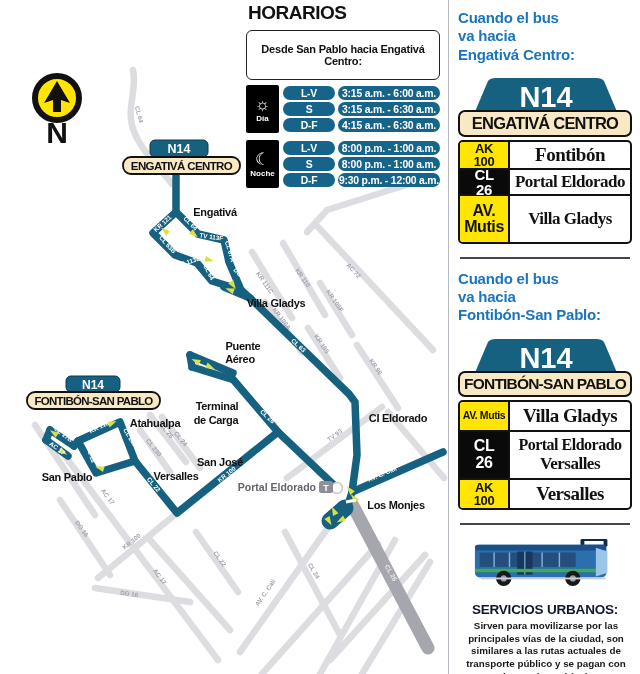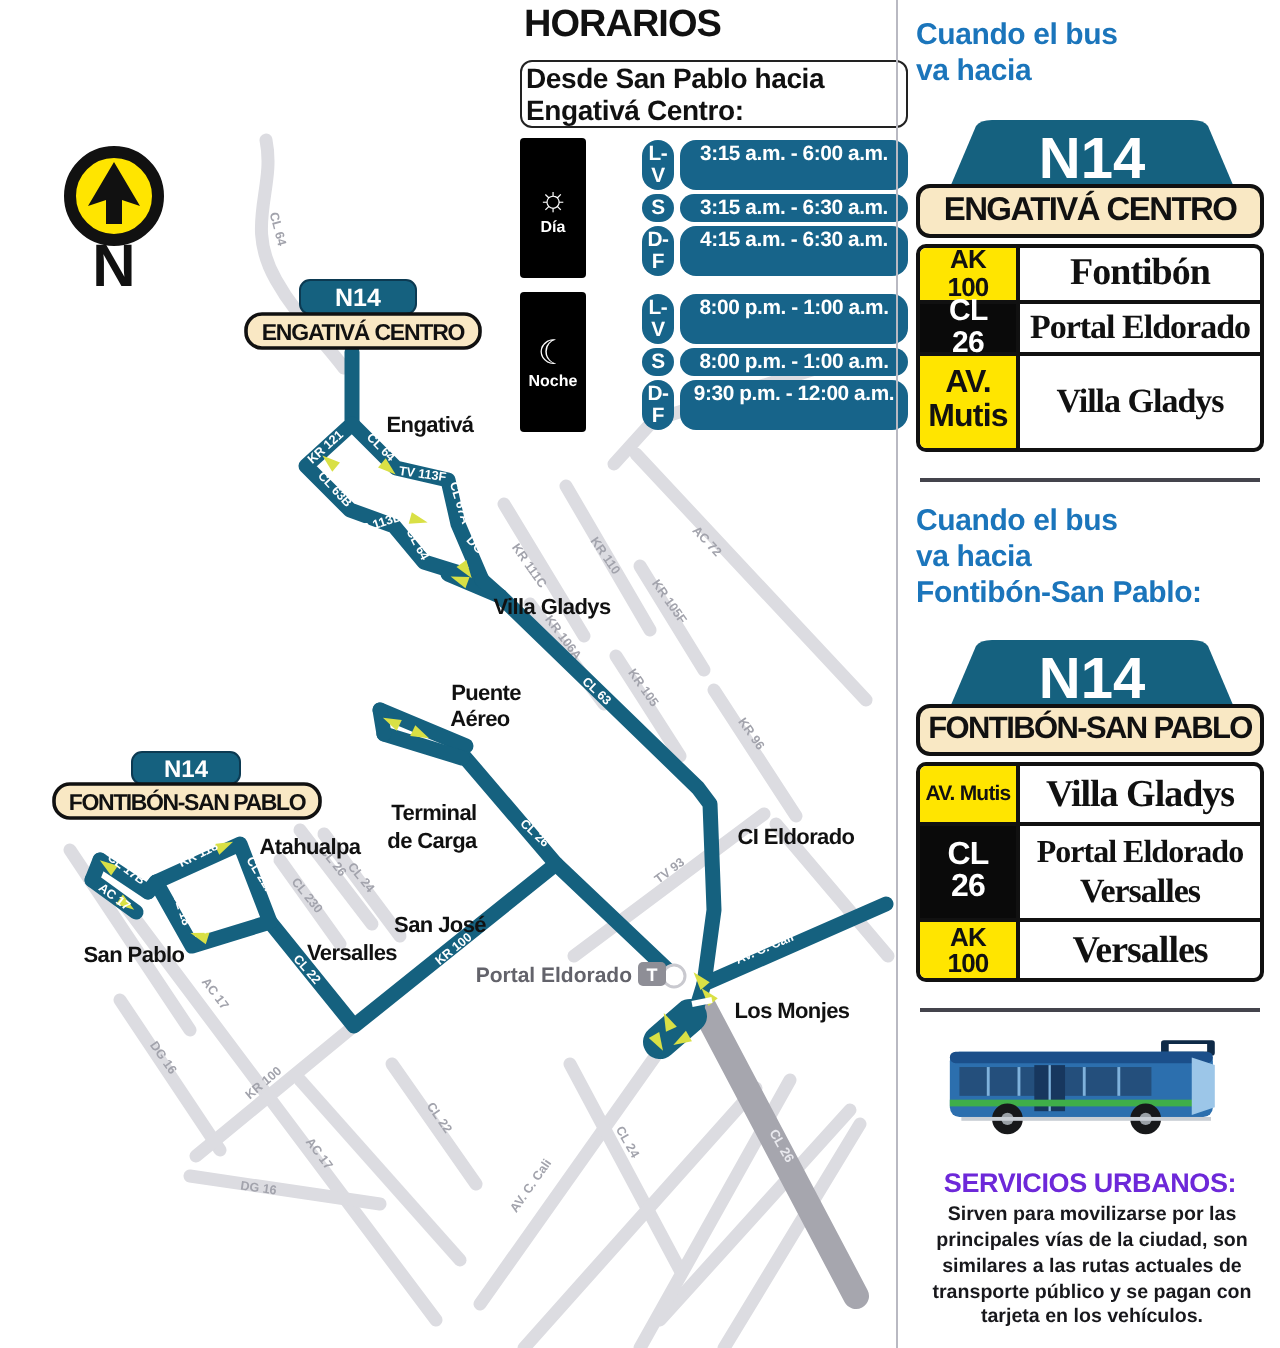--- a/index.html
+++ b/index.html
@@ -9,34 +9,34 @@
     -webkit-font-smoothing:antialiased;
   }
   
   #map-svg{position:absolute;left:0;top:0;}
   .place{font-size:11px;font-weight:bold;fill:#111;letter-spacing:-0.3px;}
   .place-gray{font-size:10.5px;font-weight:bold;fill:#63636B;}
   .st-blue{font-size:6.3px;font-weight:bold;fill:#fff;letter-spacing:0;}
   .st-gray{font-size:6.3px;font-weight:bold;fill:#A2A3AC;}
   .st-white{font-size:6.6px;font-weight:bold;fill:#E9E9EE;}
   
-  .horarios{position:absolute;left:260px;top:2px;width:194px;}
+  .horarios{position:absolute;left:246px;top:2px;width:194px;}
   .horarios h1{margin:0 0 6px 2px;font-size:19px;letter-spacing:-0.5px;color:#111;font-weight:800;}
   .sched-header{border:1.6px solid #222;border-radius:6px;background:#fff;
-    font-size:14px;font-weight:bold;color:#111;padding:0 2px;margin-bottom:5px;letter-spacing:-0.2px;}
+    font-size:11px;font-weight:bold;color:#111;text-align:center;padding:12px 2px;margin-bottom:5px;letter-spacing:-0.2px;}
   .sched-body{display:flex;gap:4px;margin-bottom:7px;}
   .sched-icon{width:33px;background:#000;color:#fff;border-radius:2px;
     display:flex;flex-direction:column;align-items:center;justify-content:center;gap:1px;}
   .sched-icon .glyph{font-size:17px;line-height:1;}
   .sched-icon .lbl{font-size:8px;font-weight:bold;}
   .sched-rows{flex:1;display:flex;flex-direction:column;justify-content:space-between;}
   .sched-row{display:flex;gap:3px;margin:1px 0;}
   .pill{background:#17648A;color:#fff;border-radius:8px;font-weight:bold;font-size:10.4px;
     text-align:center;padding:1.5px 0;letter-spacing:-0.2px;}
-  .pill.days{width:16px;margin-left:24px;}
+  .pill.days{width:52px;}
   .pill.time{flex:1;}
   
   .panel{position:absolute;left:448px;top:0;width:192px;height:674px;
     border-left:1.5px solid #B9B9C2;box-sizing:border-box;padding:9px 8px 0 9px;}
   .card-heading{color:#1B75BB;font-weight:800;font-size:15px;line-height:1.22;letter-spacing:-0.2px;margin:0 0 14px 0;}
   .sign{display:block;margin:0 auto -4px auto;}
   .sign text{font-weight:bold;fill:#fff;}
   .plate{background:#F9E8C4;border:2px solid #111;border-radius:7px;text-align:center;
     font-weight:800;font-size:16.5px;letter-spacing:-0.8px;color:#111;padding:2px 0;position:relative;}
   .stops{border:2px solid #111;border-radius:5px;margin-top:3px;overflow:hidden;background:#fff;}
@@ -50,21 +50,21 @@
   .cell-road.wrap{padding:2px 8px;font-size:16px;}
   .cell-road.small{font-size:10.5px;white-space:nowrap;}
   .cell-places{flex:1;display:flex;flex-direction:column;align-items:center;justify-content:center;
     text-align:center;font-weight:800;color:#111;letter-spacing:-0.5px;font-family:Liberation Serif, serif;}
   .cell-places .pl{line-height:1.12;font-size:15.5px;}
   .cell-places.single .pl{font-size:19px;}
   .r1{height:26px;} .r2{height:24px;} .r3{height:46px;}
   .q1{height:28px;} .q2{height:46px;} .q3{height:28px;}
   .divider{border-top:2px solid #44444C;margin:13px 2px 11px 2px;}
   .services{ text-align:center; }
-  .services h2{color:#6d28d9;font-size:13.5px;font-weight:800;margin:4px 0 3px 0;letter-spacing:-0.2px;}
+  .services h2{color:#0f172a;font-size:13.5px;font-weight:800;margin:4px 0 3px 0;letter-spacing:-0.2px;}
   .services p{margin:0 auto;width:176px;font-size:9.8px;line-height:1.3;color:#18181c;font-weight:bold;}
   .bus-wrap{text-align:center;margin-top:2px;}
 </style>
 </head>
 <body>
 
 <svg id="map-svg" width="448" height="674" viewBox="0 0 448 674">
 
   <g stroke="#DCDCE1" stroke-width="6.5" stroke-linecap="round" fill="none">
     <path d="M133,70 C138,95 122,112 138,140 C148,158 160,168 172,184"></path>
@@ -304,20 +304,21 @@
     </div>
   </div>
 </div>
 
 <div class="panel">
 
   <div>
     <p class="card-heading">
       <span>Cuando el bus</span><br>
       <span>va hacia</span><br>
+      <span>Engativá Centro:</span>
     </p>
     <svg class="sign" width="176" height="36" viewBox="0 0 176 36">
       <path d="M30,3 Q32,0 38,0 L138,0 Q144,0 146,3 L160,36 L16,36 Z" fill="#15617F"></path>
       <text x="88" y="29" text-anchor="middle" font-size="29">N14</text>
     </svg>
     <div class="plate">ENGATIVÁ CENTRO</div>
     <div class="stops">
       <div class="stop-row r1">
         <div class="cell-road yellow">AK 100</div>
         <div class="cell-places single">

